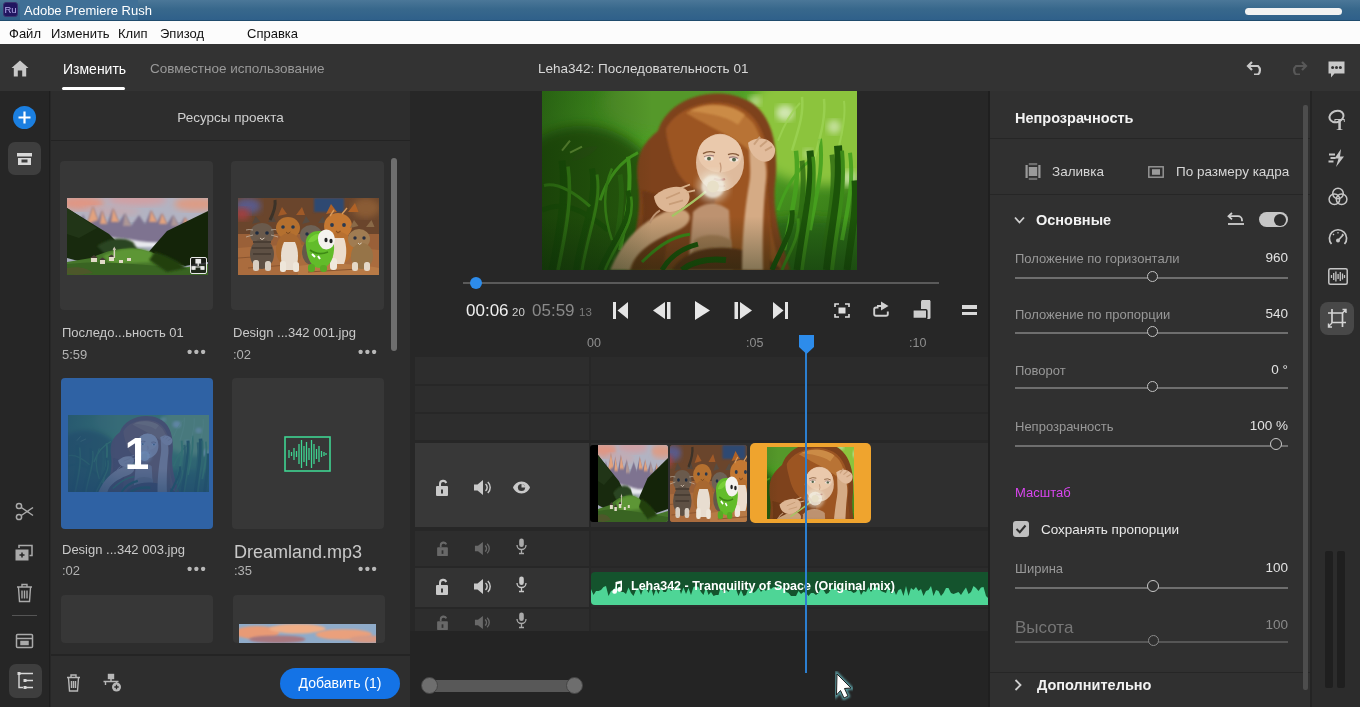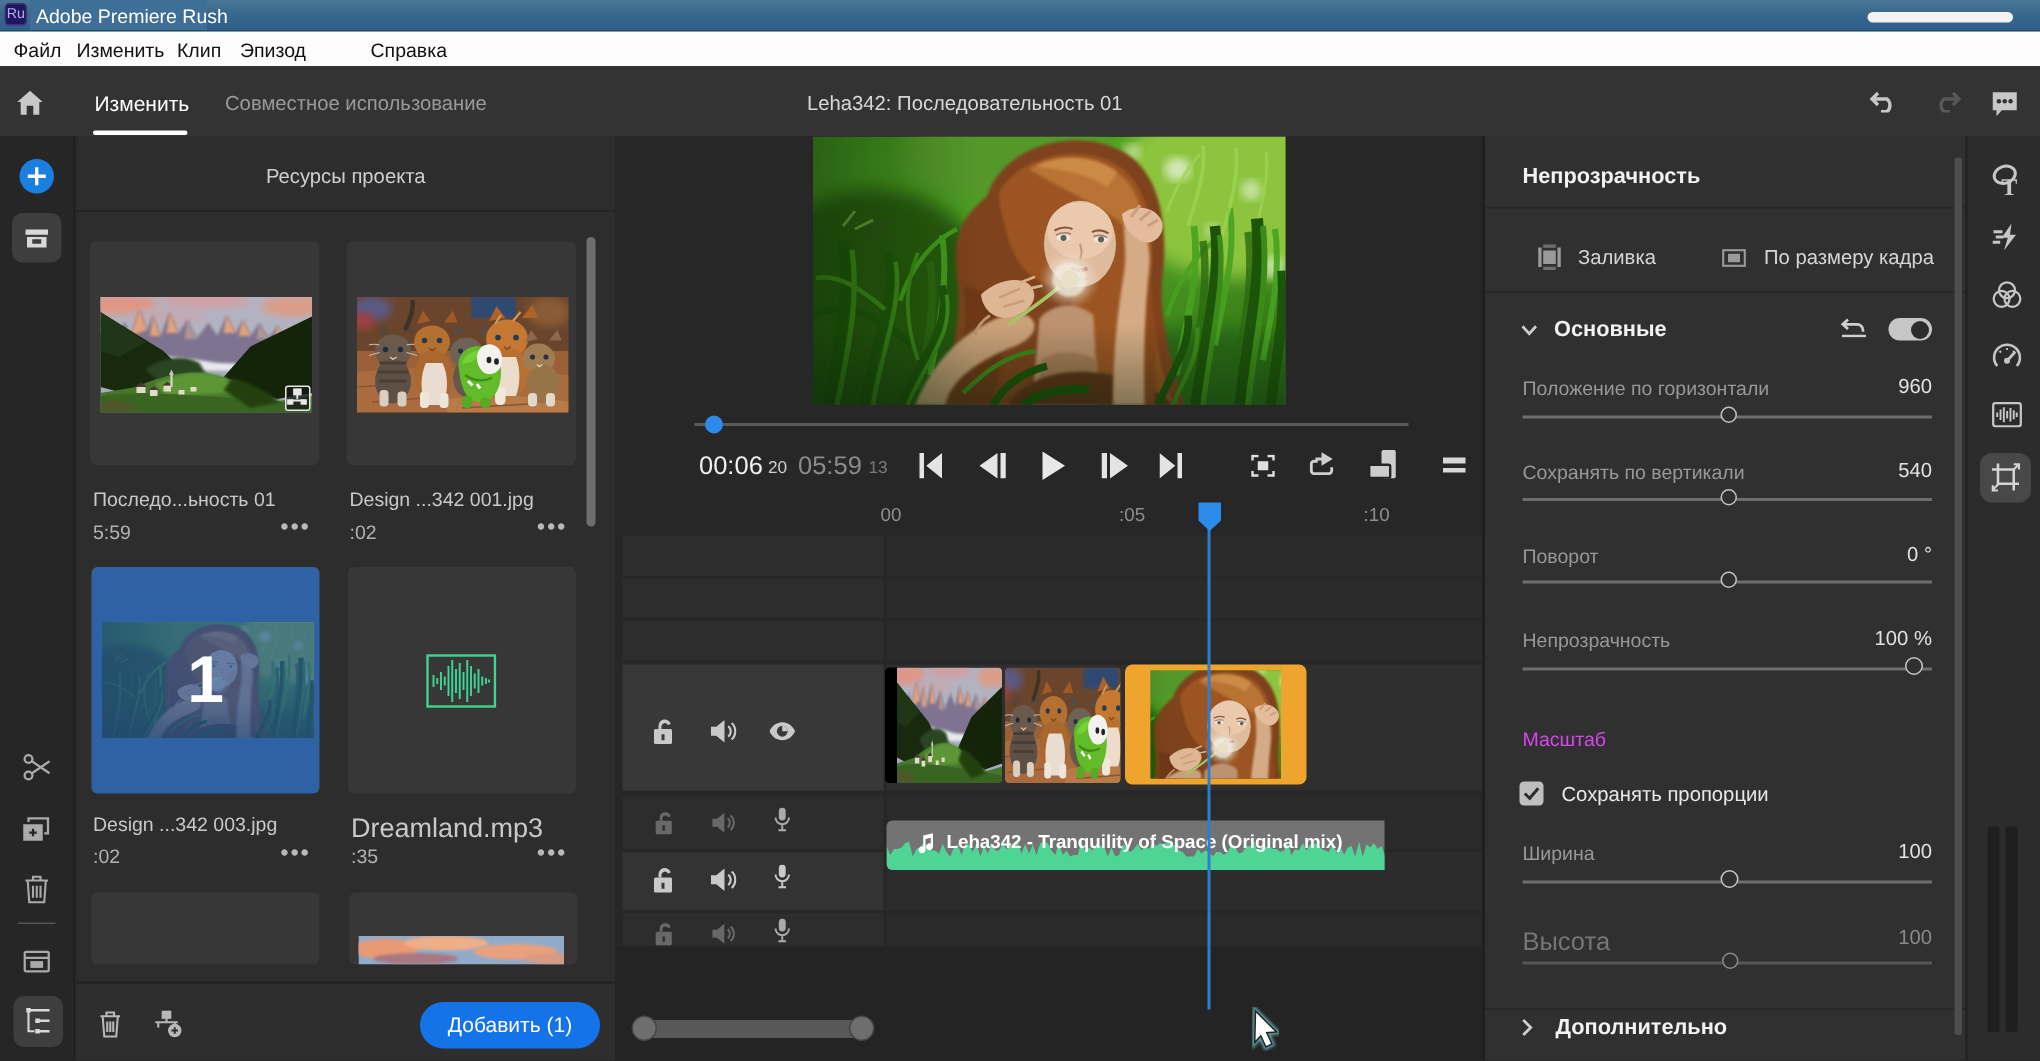--- a/index.html
+++ b/index.html
@@ -596,21 +596,21 @@
         </svg>
   </div>
   <div class="abs" style="left:340px;top:352px;width:121px;height:80px;border-radius:5px;background:#efa42e;">
     <div class="abs" style="left:17px;top:4px;width:87px;height:72px;overflow:hidden;">
       <svg class="abs" style="left:-55px;top:-6px;" width="190" height="108" viewBox="0 0 315 180" preserveAspectRatio="none">
             <use href="#girl"></use>
           </svg>
     </div>
   </div>
 
-  <div class="abs" style="left:181px;top:456px;width:332px;height:33px;border-radius:4px 0 0 4px;overflow:hidden;background:#737373;">
+  <div class="abs" style="left:181px;top:481px;width:398px;height:33px;border-radius:4px 0 0 4px;overflow:hidden;background:#14532d;">
     <svg class="abs" style="left:0;top:12px;" width="397" height="21" viewBox="0 0 397 21" preserveAspectRatio="none">
       <path d="M0 14 L0 5 L2.5 11 L5 7 L7.5 7 L10 6 L12.5 3 L15 2 L17.5 12 L20 7 L22.5 6 L25 2 L27.5 6 L30 8 L32.5 8 L35 10 L37.5 3.5 L40 9 L42.5 12 L45 6 L47.5 4 L50 11 L52.5 4 L55 4 L57.5 9 L60 3 L62.5 12 L65 5 L67.5 10 L70 3 L72.5 8 L75 8 L77.5 3.5 L80 7 L82.5 5 L85 5 L87.5 2 L90 10 L92.5 3.5 L95 10 L97.5 4 L100 11 L102.5 3 L105 2 L107.5 3 L110 8 L112.5 11 L115 3 L117.5 11 L120 8 L122.5 12 L125 11 L127.5 11 L130 2 L132.5 9 L135 6 L137.5 8 L140 3.5 L142.5 5 L145 5 L147.5 12 L150 6 L152.5 12 L155 11 L157.5 4 L160 6 L162.5 9 L165 7 L167.5 3.5 L170 8 L172.5 5 L175 7 L177.5 3 L180 5 L182.5 3 L185 4 L187.5 2 L190 5 L192.5 4 L195 8 L197.5 9 L200 12 L202.5 12 L205 12 L207.5 7 L210 10 L212.5 8 L215 9 L217.5 12 L220 9 L222.5 9 L225 11 L227.5 9 L230 4 L232.5 6 L235 10 L237.5 9 L240 5 L242.5 5 L245 2 L247.5 9 L250 5 L252.5 6 L255 5 L257.5 7 L260 7 L262.5 9 L265 8 L267.5 3.5 L270 11 L272.5 7 L275 8 L277.5 3 L280 8 L282.5 4 L285 3.5 L287.5 3.5 L290 7 L292.5 8 L295 9 L297.5 2 L300 10 L302.5 5 L305 11 L307.5 6 L310 5 L312.5 12 L315 2 L317.5 12 L320 4 L322.5 6 L325 3 L327.5 7 L330 5 L332.5 12 L335 7 L337.5 6 L340 2 L342.5 12 L345 6 L347.5 7 L350 12 L352.5 9 L355 4 L357.5 4 L360 9 L362.5 10 L365 9 L367.5 8 L370 11 L372.5 7 L375 3.5 L377.5 10 L380 8 L382.5 2 L385 4 L387.5 7 L390 3.5 L392.5 3 L395 12 L397 14 L397 21 L0 21 Z" fill="#4ed596"></path>
     </svg>
     <svg class="abs" style="left:20px;top:8px;" width="13" height="15" viewBox="0 0 13 15">
       <path d="M4.5 2 L11 0.5 V9.5 A2.3 2.3 0 1 1 9.5 7.3 V3.5 L6 4.3 V11.5 A2.3 2.3 0 1 1 4.5 9.3 Z" fill="#fff"></path>
     </svg>
     <div class="abs" style="left:40px;top:7px;color:#fff;font-size:12.5px;font-weight:bold;">Leha342 - Tranquility of Space (Original mix)</div>
   </div>
 
   <div class="abs" style="left:0;top:540px;width:578px;height:76px;background:#242424;"></div>
@@ -660,21 +660,21 @@
   </svg>
   <div class="abs" style="left:269px;top:121px;width:29px;height:15px;border-radius:8px;background:#c6c6c6;">
     <div class="abs" style="left:15px;top:1.5px;width:12px;height:12px;border-radius:50%;background:#2d2d2d;"></div>
   </div>
 
   <div class="abs" style="left:25px;top:160px;color:#989898;font-size:13px;">Положение по горизонтали</div>
   <div class="abs" style="left:198px;top:159px;width:100px;text-align:right;color:#e2e2e2;font-size:13.5px;">960</div>
   <div class="abs" style="left:25px;top:186px;width:273px;height:1.5px;background:#6e6e6e;"></div>
   <div class="abs" style="left:157px;top:180px;width:11px;height:11px;border-radius:50%;background:#303030;border:1.6px solid #c2c2c2;"></div>
 
-  <div class="abs" style="left:25px;top:216px;color:#989898;font-size:13px;">Сохранять по вертикали</div>
+  <div class="abs" style="left:25px;top:216px;color:#989898;font-size:13px;">Положение по пропорции</div>
   <div class="abs" style="left:198px;top:215px;width:100px;text-align:right;color:#e2e2e2;font-size:13.5px;">540</div>
   <div class="abs" style="left:25px;top:241px;width:273px;height:1.5px;background:#6e6e6e;"></div>
   <div class="abs" style="left:157px;top:235px;width:11px;height:11px;border-radius:50%;background:#303030;border:1.6px solid #c2c2c2;"></div>
 
   <div class="abs" style="left:25px;top:272px;color:#989898;font-size:13px;">Поворот</div>
   <div class="abs" style="left:198px;top:271px;width:100px;text-align:right;color:#e2e2e2;font-size:13.5px;">0 °</div>
   <div class="abs" style="left:25px;top:296px;width:273px;height:1.5px;background:#6e6e6e;"></div>
   <div class="abs" style="left:157px;top:290px;width:11px;height:11px;border-radius:50%;background:#303030;border:1.6px solid #c2c2c2;"></div>
 
   <div class="abs" style="left:25px;top:328px;color:#989898;font-size:13px;">Непрозрачность</div>

